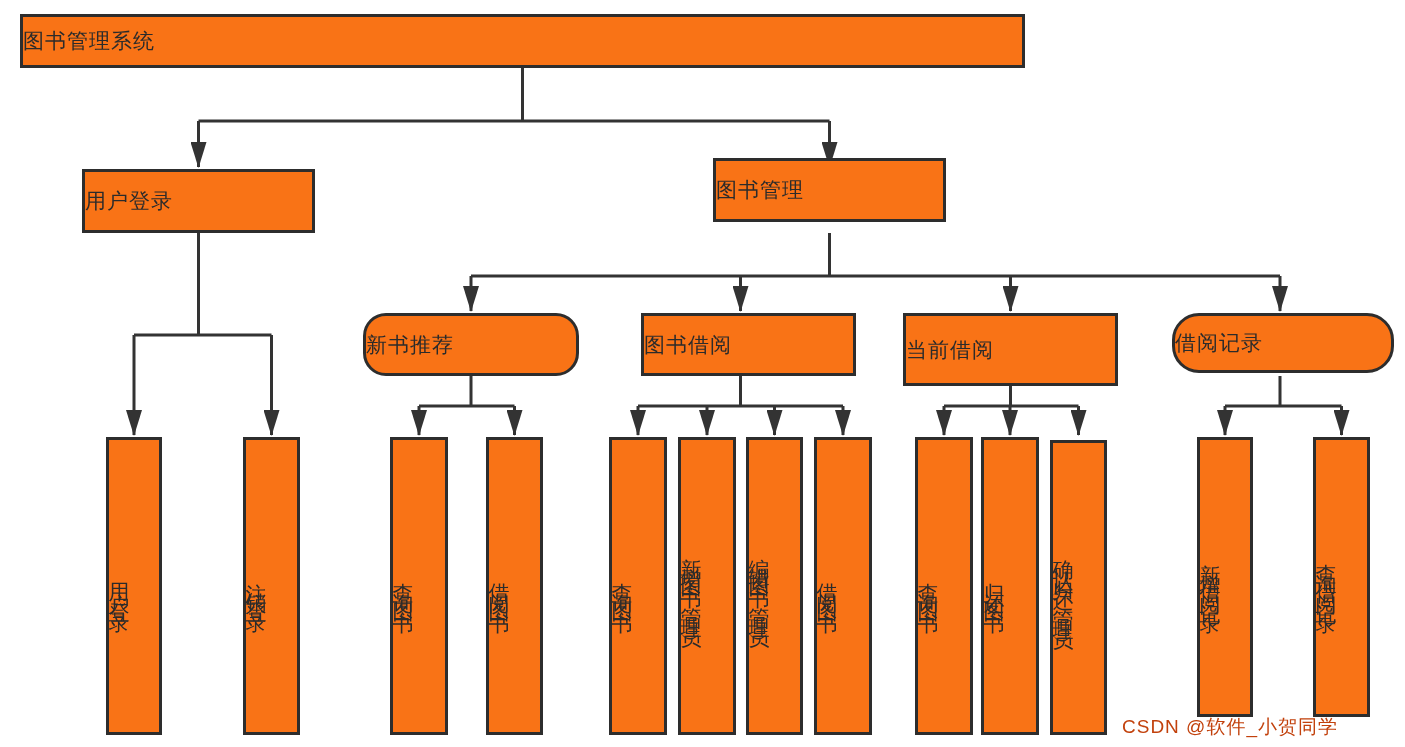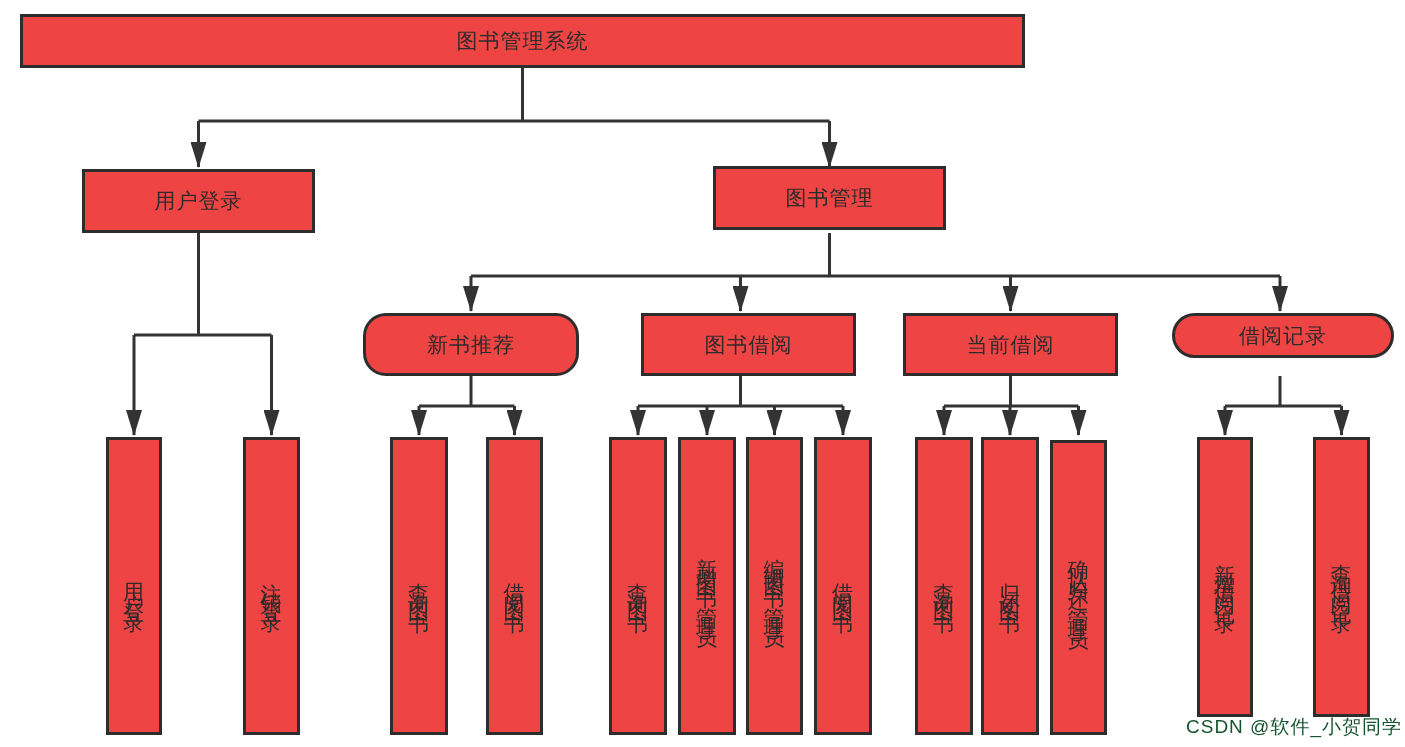--- a/index.html
+++ b/index.html
@@ -3,33 +3,33 @@
 <meta charset="utf-8">
 <style>
   html,body { margin:0; padding:0; background:#ffffff; }
   .canvas {
     position:relative; width:1405px; height:747px; background:#ffffff;
     font-family:"Liberation Sans", sans-serif; overflow:hidden;
   }
   .wires { position:absolute; left:0; top:0; z-index:0; }
   .w { stroke:#333333; stroke-width:3; fill:none; }
   .node {
-    position:absolute; box-sizing:border-box; background:#ef4444;
+    position:absolute; box-sizing:border-box; background:#f97316;
     border:3px solid #2d2d2d; color:#2b2b2b; z-index:1;
-    display:flex; align-items:center; justify-content:center;
+    display:flex; align-items:center; justify-content:flex-start;
     font-size:21px; letter-spacing:1px; white-space:nowrap;
   }
   .leaf { font-size:21px; }
   .leaf .vtext {
     writing-mode:vertical-lr; text-orientation:mixed;
     letter-spacing:10px; line-height:1; white-space:nowrap;
   }
   .watermark {
-    position:absolute; left:1186px; top:714px; z-index:3;
-    font-size:19px; color:#14532d; letter-spacing:1px; white-space:nowrap;
+    position:absolute; left:1122px; top:714px; z-index:3;
+    font-size:19px; color:#c2410c; letter-spacing:1px; white-space:nowrap;
   }
 </style>
 </head>
 <body>
 
 <div class="canvas">
 
   <svg class="wires" width="1405" height="747" viewBox="0 0 1405 747" aria-hidden="true">
     <defs>
       <marker id="arw" markerWidth="26" markerHeight="16" refX="25" refY="8" orient="auto" markerUnits="userSpaceOnUse">
@@ -71,34 +71,34 @@
     <line class="w" x1="1341.5" y1="406" x2="1341.5" y2="435" marker-end="url(#arw)"></line>
   </svg>
 
   <div class="node" style="left:20px; top:14px; width:1005px; height:54px;">
     <span>图书管理系统</span>
   </div>
 
   <div class="node" style="left:82px; top:169px; width:233px; height:64px;">
     <span>用户登录</span>
   </div>
-  <div class="node" style="left:713px; top:166px; width:233px; height:64px;">
+  <div class="node" style="left:713px; top:158px; width:233px; height:64px;">
     <span>图书管理</span>
   </div>
 
   <div class="node" style="left:363px; top:313px; width:216px; height:63px;border-radius:23px;">
     <span>新书推荐</span>
   </div>
   <div class="node" style="left:633px; top:313px; width:215px; height:63px;margin-left:8px;">
     <span>图书借阅</span>
   </div>
-  <div class="node" style="left:903px; top:313px; width:215px; height:63px;">
+  <div class="node" style="left:903px; top:313px; width:215px; height:73px;">
     <span>当前借阅</span>
   </div>
-  <div class="node" style="left:1172px; top:313px; width:222px; height:45px;border-radius:27px;">
+  <div class="node" style="left:1172px; top:313px; width:222px; height:60px;border-radius:27px;">
     <span>借阅记录</span>
   </div>
 
   <div class="node leaf" style="left:106px; top:437px; width:56px; height:298px;">
     <span class="vtext">用户登录</span>
   </div>
   <div class="node leaf" style="left:243px; top:437px; width:57px; height:298px;">
     <span class="vtext">注销登录</span>
   </div>
 

